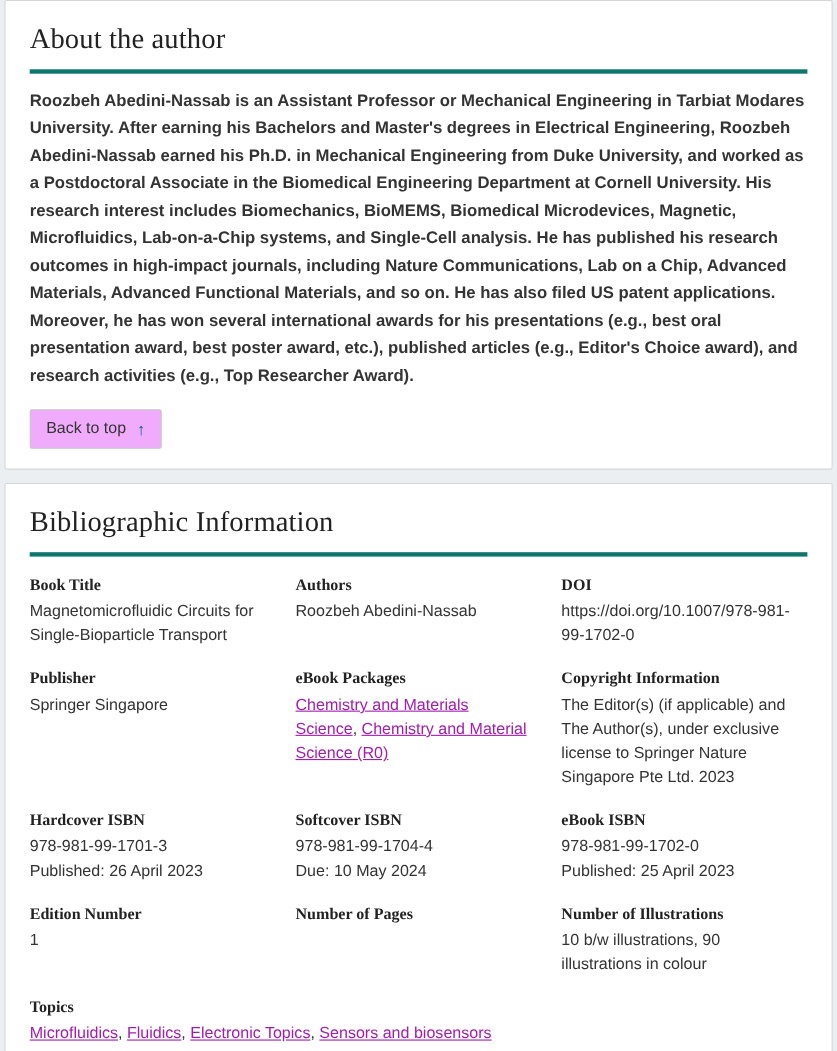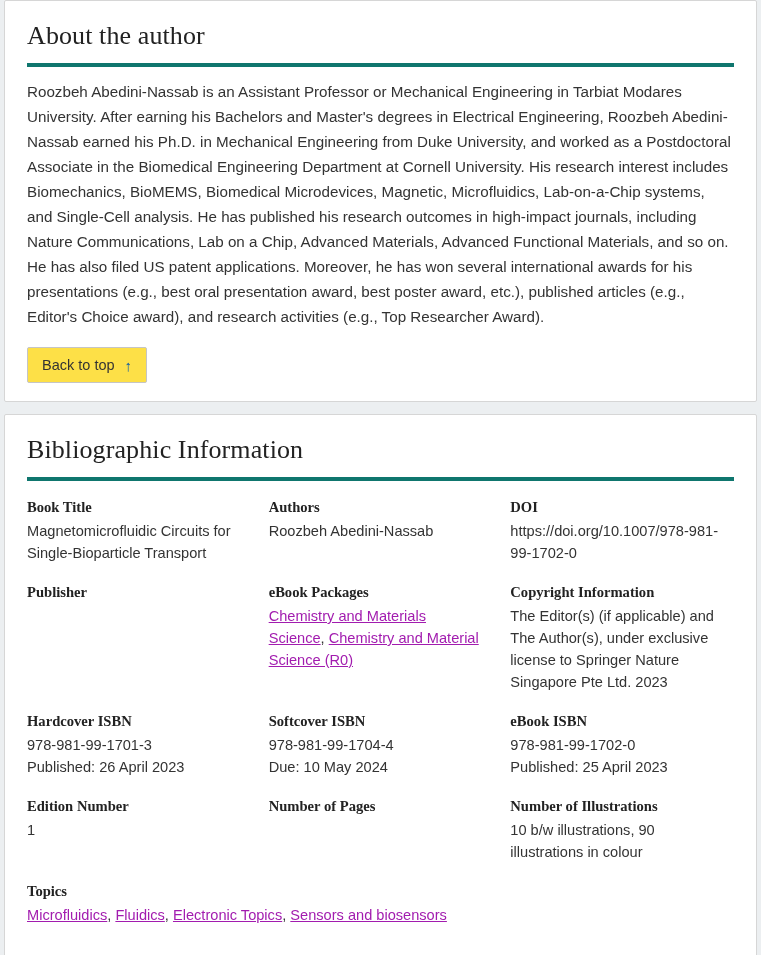--- a/index.html
+++ b/index.html
@@ -34,27 +34,28 @@
     padding-bottom: 12px;
     border-bottom: 4px solid #0f766e;
     letter-spacing: 0.1px;
   }
   .about-text {
     font-size: 15.2px;
     line-height: 25px;
     color: #333333;
     margin: 0 0 18px 0;
     text-align: left;
+    font-weight: bold;
   }
   .back-to-top {
     display: inline-flex;
     align-items: center;
     gap: 10px;
     border: 1px solid #c5c5c5;
-    background: #fde047;
+    background: #f0abfc;
     border-radius: 2px;
     padding: 9px 14px 9px 14px;
     font-size: 14.5px;
     color: #333333;
     cursor: pointer;
     font-family: "Liberation Sans", sans-serif;
   }
   .back-to-top .arrow {
     color: #0b5ca8;
     font-size: 15px;
@@ -123,20 +124,21 @@
         <div class="biblio-value">Roozbeh Abedini-Nassab</div>
       </div>
 
       <div class="biblio-cell">
         <div class="biblio-label">DOI</div>
         <div class="biblio-value">https://doi.org/10.1007/978-981-99-1702-0</div>
       </div>
 
       <div class="biblio-cell">
         <div class="biblio-label">Publisher</div>
+        <div class="biblio-value">Springer Singapore</div>
       </div>
 
       <div class="biblio-cell">
         <div class="biblio-label">eBook Packages</div>
         <div class="biblio-value" id="ebook-packages-links"><a class="link" href="#">Chemistry and Materials Science</a><span>, </span><a class="link" href="#">Chemistry and Material Science (R0)</a></div>
       </div>
 
       <div class="biblio-cell">
         <div class="biblio-label">Copyright Information</div>
         <div class="biblio-value">The Editor(s) (if applicable) and The Author(s), under exclusive license to Springer Nature Singapore Pte Ltd. 2023</div>

